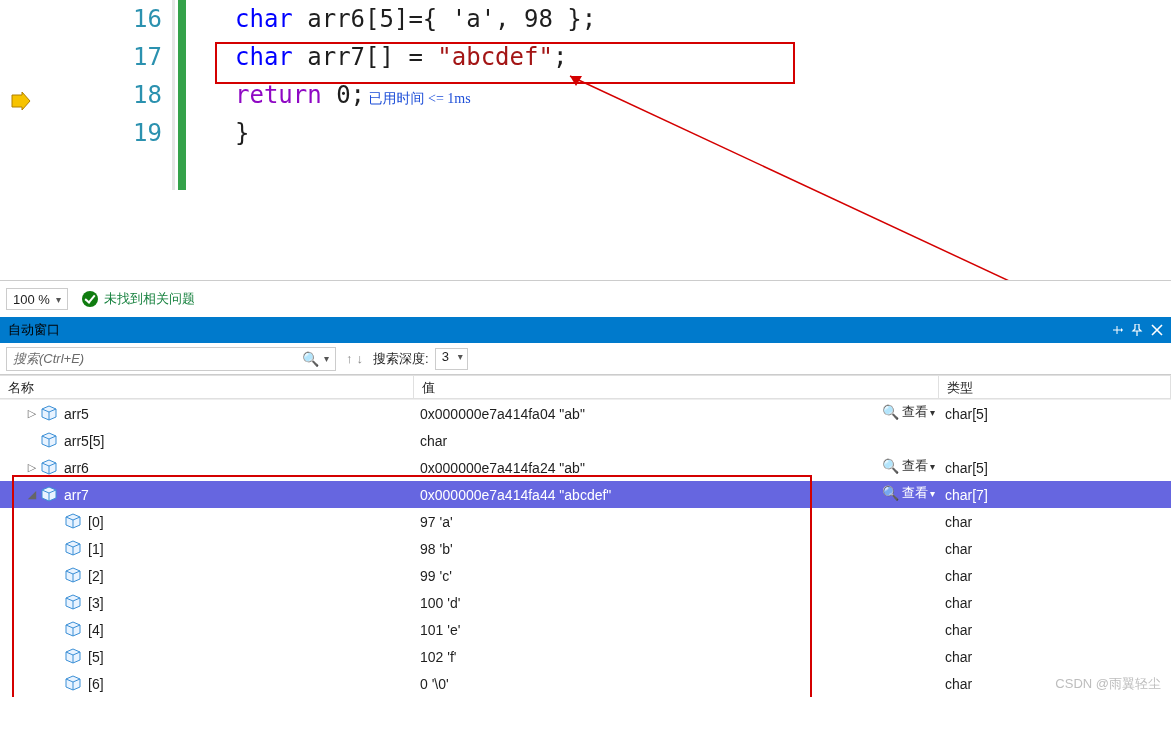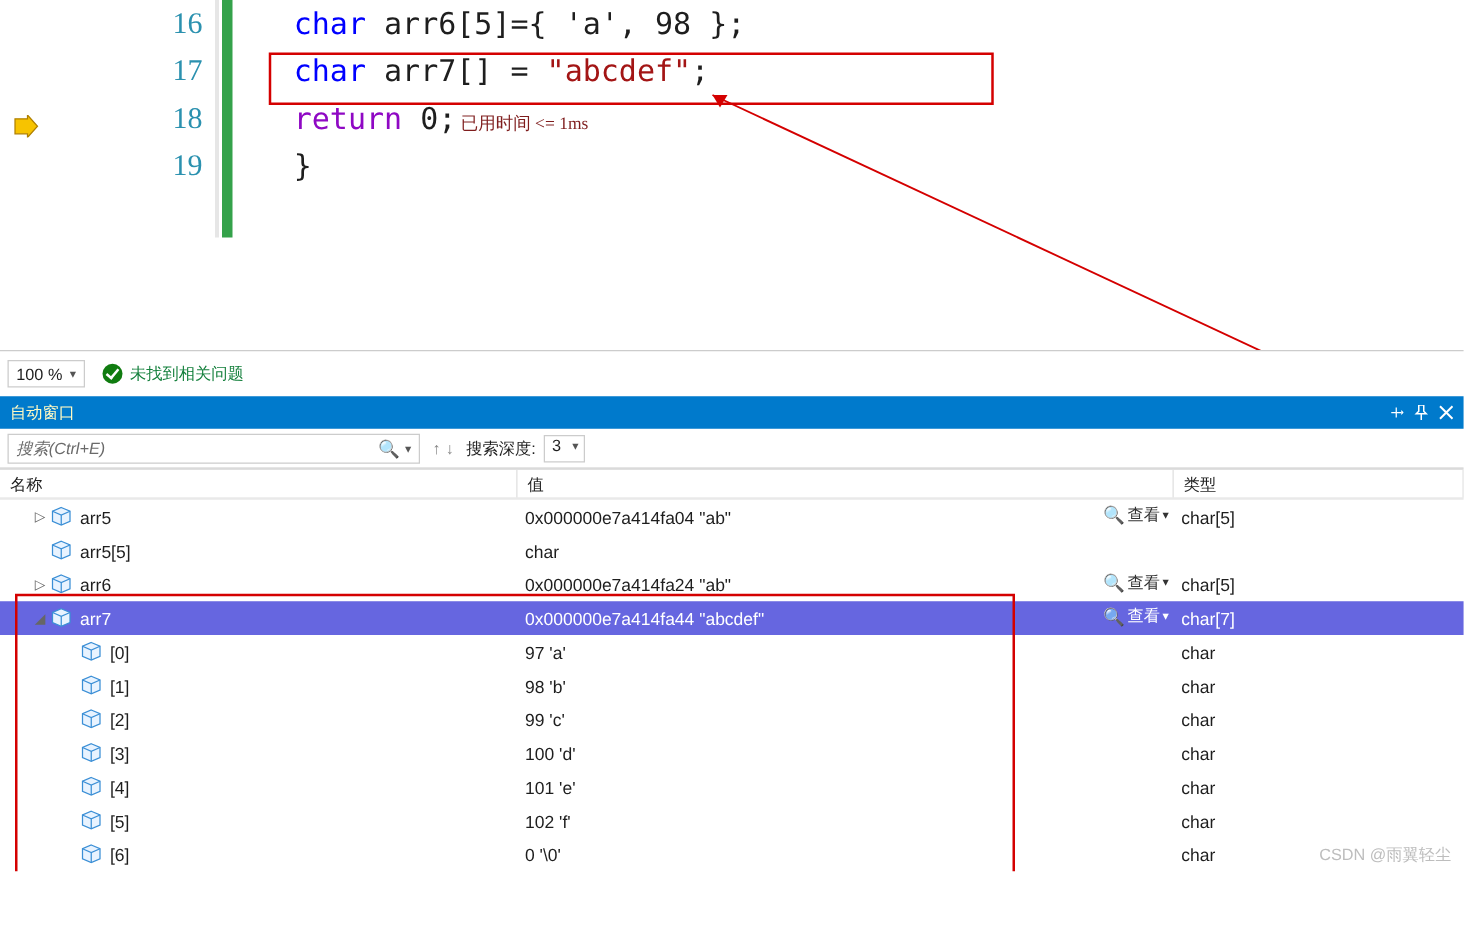--- a/index.html
+++ b/index.html
@@ -2,34 +2,34 @@
 <html><head>
 <meta charset="utf-8">
 <style>
   * { box-sizing: border-box; margin: 0; padding: 0; }
   body { font-family: "Segoe UI", "Microsoft YaHei", sans-serif; font-size: 13px; color: #1e1e1e; background: #fff; width: 1171px; }
   .editor-area { position: relative; height: 280px; background: #fff; overflow:hidden;}
   .editor-gutter { position:absolute; left:0; top:0; width:100px; height:100%; }
   .break-arrow { position:absolute; left:10px; top:92px; }
   .code-border { position:absolute; left:172px; top:-10px; width:14px; height:200px; background:linear-gradient(to right,#e6e6e6 3px,#fff 3px,#fff 6px,#34a24a 6px,#34a24a 14px);}
   .linecol { position:absolute; left:100px; top:0; width:70px; text-align:right; font-family:Consolas,monospace; font-size:24px; color:#2b91af; }
-  .linecol div{ height:38px; line-height:38px; padding-right:8px;font-family:Liberation Serif, serif;}
+  .linecol div{ height:38px; line-height:38px; padding-right:8px;}
   .code { position:absolute; left:200px; top:0; font-family:Consolas,monospace; font-size:24px; }
   .code .row{ height:38px; line-height:38px; white-space:pre;margin-left:35px;}
   .kw{ color:#0000ff; }
   .str{ color:#a31515; }
   .ret{ color:#8f08c4; }
-  .hint{ font-size:14px; color:#7f1d1d; font-family:"Microsoft YaHei"; }
+  .hint{ font-size:14px; color:#1d4ed8; font-family:"Microsoft YaHei"; }
   .highlight-box{ position:absolute; left:215px; top:42px; width:580px; height:42px; border:2px solid #d40000; pointer-events:none;}
   .zoombar{ display:flex; align-items:center; border-top:1px solid #ccc; height:28px; padding:18px 6px; gap:14px;}
   .zoom-combo{ display:flex; align-items:center; border:1px solid #ccc; height:22px; padding:0 6px; gap:6px; }
   .no-issue{ display:flex; align-items:center; gap:6px; color:#15803d;}
   .ok-icon{ width:16px; height:16px; border-radius:50%; background:#107c10; position:relative;}
   .ok-icon::after{ content:""; position:absolute; left:3px; top:4px; width:8px; height:4px; border-left:2px solid #fff; border-bottom:2px solid #fff; transform:rotate(-50deg);}
-  .panel-header{ height:26px; background:#007acc; color:#fef9c3; display:flex; align-items:center; padding:0 8px; font-size:13px; justify-content:space-between;}
+  .panel-header{ height:26px; background:#007acc; color:#000000; display:flex; align-items:center; padding:0 8px; font-size:13px; justify-content:space-between;}
   .hdr-icons{ display:flex; gap:8px; align-items:center;}
   .hdr-icons span svg{ display:block;}
   .toolbar{ height:32px; border-bottom:1px solid #ccc; display:flex; align-items:center; padding:0 6px; gap:10px;}
   .search-box{ flex:0 0 330px; display:flex; align-items:center; border:1px solid #ccc; height:24px; padding:0 6px; font-style:italic; color:#6a6a6a; justify-content:space-between;text-align:center;}
   .search-box .ri{ display:flex; gap:4px; align-items:center; font-style:normal; color:#555;}
   .up-down{ color:#888; display:flex; gap:4px; }
   .depth-lbl{ display:flex; align-items:center; gap:6px;}
   .depth-select{ border:1px solid #ccc; padding:0 18px 0 6px; height:22px; position:relative;}
   .depth-select::after{content:"▾"; position:absolute; right:4px; top:2px; font-size:10px; color:#555;}
   .grid-head{ display:flex; border-bottom:1px solid #e0e0e0; border-top:1px solid #e0e0e0; height:24px;}

